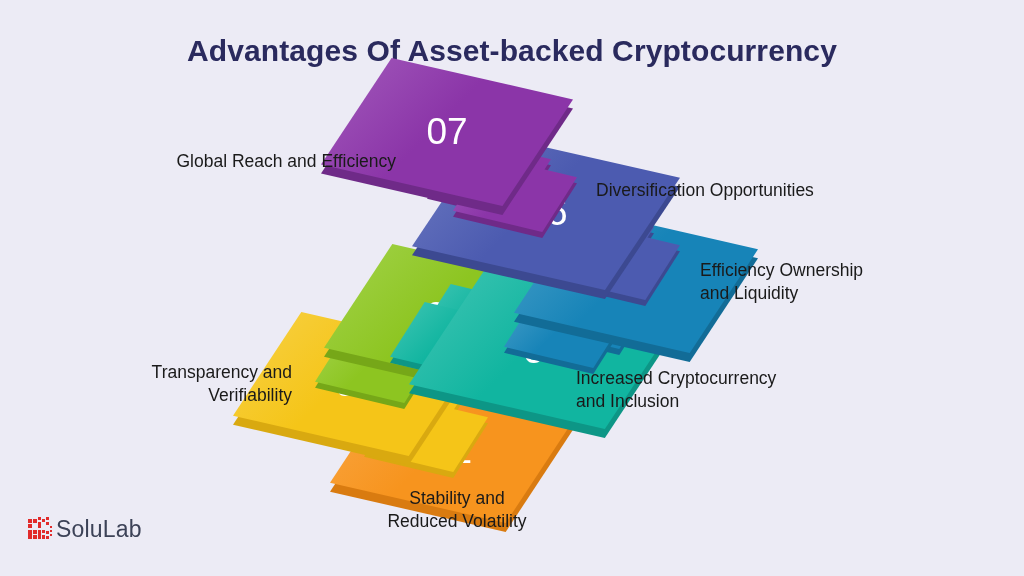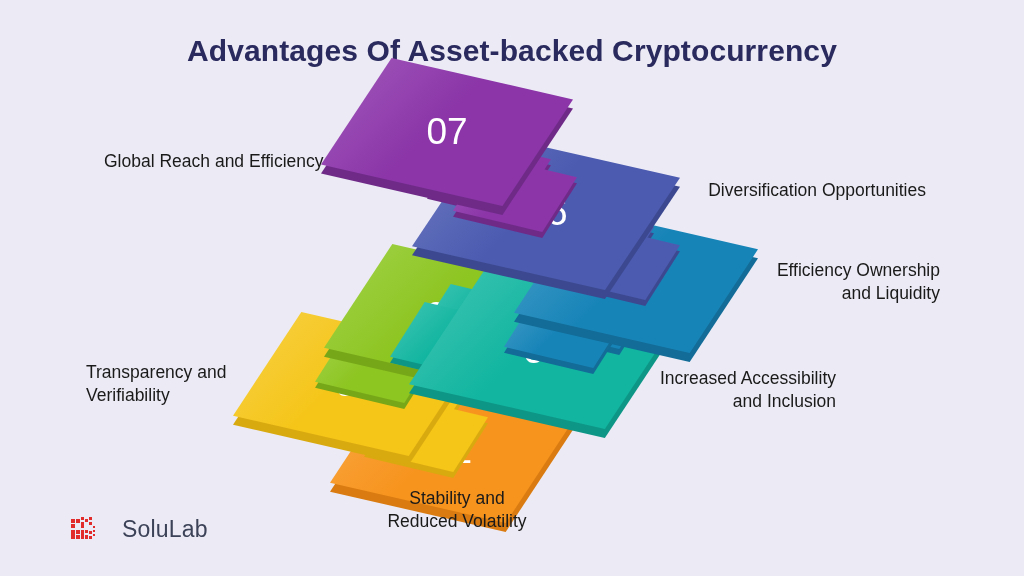--- a/index.html
+++ b/index.html
@@ -45,26 +45,26 @@
 
   
   .label{
     position:absolute;
     color:#1A1A1A;
     font-size:17.5px;
     line-height:23px;
     font-family:"Liberation Sans", sans-serif;
     white-space:pre-line;
   }
-  .label.r{text-align:left;}
-  .label.l{text-align:right;}
+  .label.r{text-align:right;}
+  .label.l{text-align:left;}
   .label.c{text-align:center;}
 
   
-  .logo{position:absolute;left:28px;top:516px;display:flex;align-items:center;gap:25px;margin-left:43px;}
+  .logo{position:absolute;left:28px;top:516px;display:flex;align-items:center;gap:2px;}
   .logo-mark{width:26px;height:26px;position:relative;}
   .logo-mark i{position:absolute;background:#E12B2B;display:block;}
   .logo-text{
     font-size:23px;color:#3C4257;font-weight:400;
     font-family:"Liberation Sans", sans-serif;letter-spacing:.2px;
   }
 </style>
 </head>
 <body>
 
@@ -159,21 +159,21 @@
     </div>
 
   <div class="label r" style="left:104px;top:150px;width:292px;">Global Reach and Efficiency</div>
 
   <div class="label l" style="left:596px;top:179px;width:330px;">Diversification Opportunities</div>
 
   <div class="label l" style="left:700px;top:259px;width:240px;">Efficiency Ownership
 and Liquidity</div>
 
 
-  <div class="label l" style="left:576px;top:367px;width:260px;">Increased Accessibility
+  <div class="label l" style="left:576px;top:367px;width:260px;">Increased Cryptocurrency
 and Inclusion</div>
 
   <div class="label c" style="left:346px;top:487px;width:222px;">Stability and
 Reduced Volatility</div>
 
   <div class="label r" style="left:86px;top:361px;width:206px;">Transparency and
 Verifiability</div>
 
   <div class="logo">
     <span class="logo-mark">

